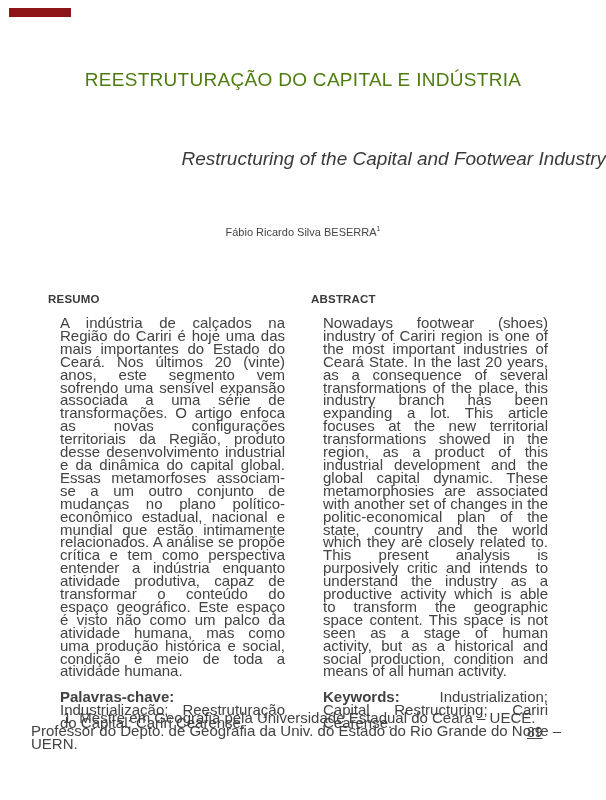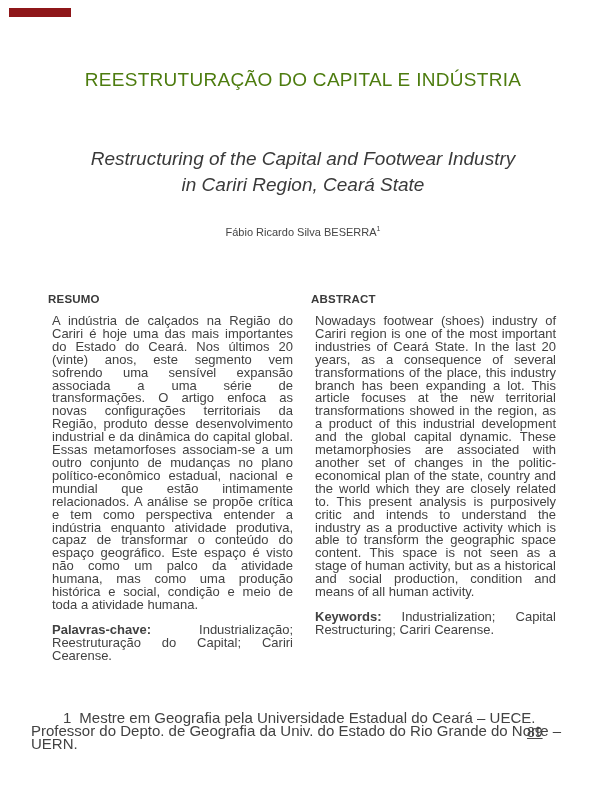--- a/index.html
+++ b/index.html
@@ -18,21 +18,21 @@
   }
   .title-block {
     position: absolute; top: 66px; left: 0; right: 0;
     text-align: center;
     font-size: 19px; line-height: 28px;
     color: #4d7c0f; letter-spacing: 0.3px;
     font-weight: normal;
   }
   .subtitle-block {
     position: absolute; top: 146px; left: 0; right: 0;
-    text-align: center;
+    text-align: right;
     font-style: italic;
     font-size: 19px; line-height: 26px;
     color: #3a3a3a;
   }
   .author-line {
     position: absolute; top: 226px; left: 0; right: 0;
     text-align: center;
     font-size: 11px; color: #454545;
   }
   .author-line sup { font-size: 7px; vertical-align: super; line-height: 0; }
@@ -40,22 +40,22 @@
     position: absolute; top: 293px; left: 48px; width: 512px;
     display: flex; gap: 14px;
   }
   .col { flex: 1 1 0; min-width: 0; }
   .col-heading {
     margin: 0 0 10px 0;
     font-size: 11.5px; font-weight: bold;
     color: #3a3a3a; letter-spacing: 0.2px;
   }
   .col-body, .keywords-para {
-    margin: 4px;
-    font-size: 13px; line-height: 12.9px;
+    margin: 12px;
+    font-size: 15px; line-height: 12.9px;
     text-align: justify;
     color: #424242;
   }
   .keywords-para { margin-top: 12.5px; }
   .kw-label { font-weight: bold; }
   .footnote {
     position: absolute; left: 31px; top: 711px; width: 545px;
     font-size: 15px; line-height: 13px;
     text-align: left;
     text-indent: 32px;
@@ -73,21 +73,20 @@
 <div class="page">
 
   <div class="red-bar" style="background: rgb(142, 22, 25);"></div>
 
   <div class="title-block">
     <div>REESTRUTURAÇÃO DO CAPITAL E INDÚSTRIA</div>
   </div>
 
   <div class="subtitle-block">
     <div>Restructuring of the Capital and Footwear Industry</div>
-    <div>in Cariri Region, Ceará State</div>
   </div>
 
   <div class="author-line">
     <span>Fábio Ricardo Silva BESERRA</span><sup>1</sup>
   </div>
 
   <div class="columns">
 
     <div class="col">
       <h2 class="col-heading">RESUMO</h2>

